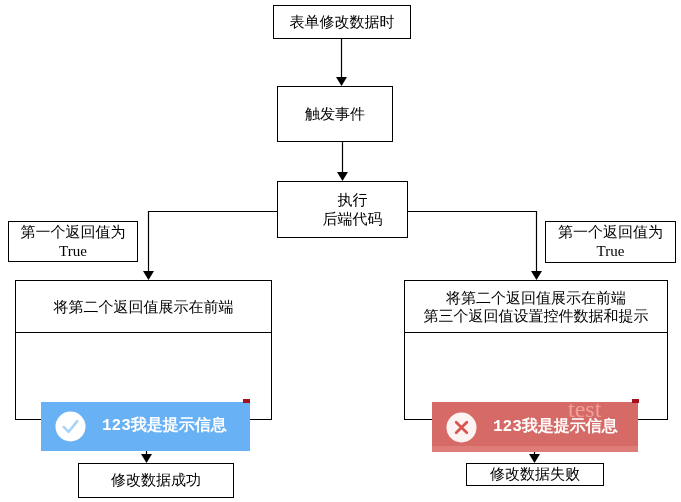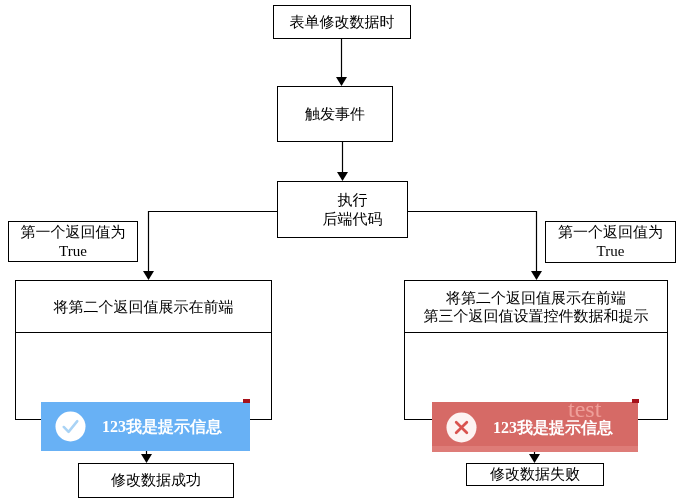--- a/index.html
+++ b/index.html
@@ -53,21 +53,21 @@
     display:flex;align-items:center;
     box-sizing:border-box;
     padding-left:14px;
   }
   .toast-blue{left:25px;top:69px;width:209px;height:49px;background:#68b1f5;}
   .toast-red {left:27px;top:69px;width:206px;height:50px;background:#d66a66;}
   .toast-icon{width:31px;height:31px;display:inline-flex;flex:0 0 auto;}
   .toast-text{
     margin-left:16px;
     color:#fff;
-    font-family:Liberation Serif, serif;
+    font-family:Liberation Mono, monospace;
     font-weight:bold;
     font-size:16px;
     white-space:nowrap;
   }
   .toast-strip{position:absolute;left:0;bottom:0;width:100%;height:6px;background:#de7c78;}
   .corner-mark{position:absolute;top:-3px;width:7px;height:4px;background:#a6121b;}
   .corner-mark-blue{left:202px;}
   .corner-mark-red{left:200px;}
   .watermark{
     position:absolute;

